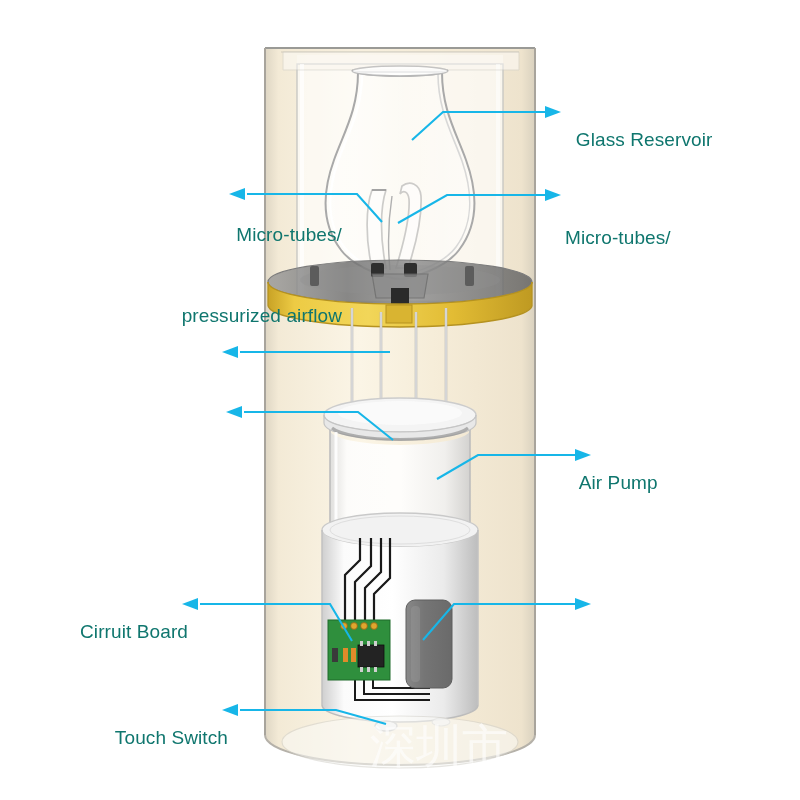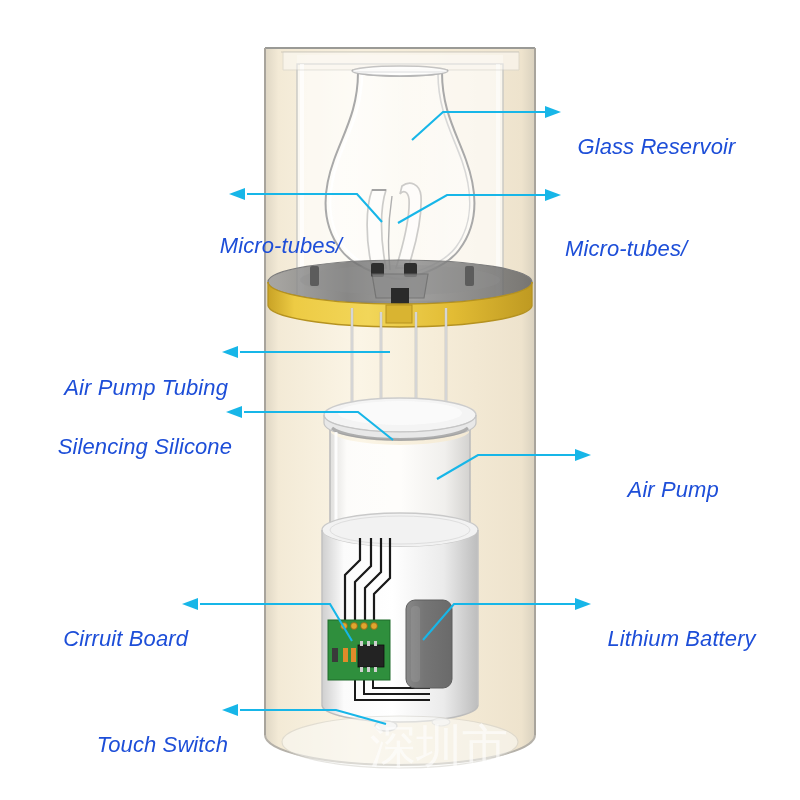--- a/index.html
+++ b/index.html
@@ -6,26 +6,25 @@
   body{
     width:800px;height:800px;
     background:#ffffff;
     font-family:"Liberation Sans","DejaVu Sans",sans-serif;
     overflow:hidden;
     position:relative;
   }
   #stage{position:absolute;inset:0;width:800px;height:800px;}
   .lbl{
     position:absolute;
-    font-size:22px;
-    color:#1d4ed8;
+    font-size:19px;
+    color:#0f766e;
     line-height:1.42;
     white-space:pre;
     letter-spacing:.1px;
-    font-style:italic;
   }
   .lbl.r{text-align:right;}
   .lbl.l{text-align:left;}
   svg{position:absolute;top:0;left:0;}
 </style>
 </head>
 <body>
 
 <div id="stage">
 
@@ -276,47 +275,39 @@
     <polygon points="226,412 242,406 242,418"></polygon>
     <polygon points="591,455 575,449 575,461"></polygon>
     <polygon points="182,604 198,598 198,610"></polygon>
     <polygon points="591,604 575,598 575,610"></polygon>
     <polygon points="222,710 238,704 238,716"></polygon>
   </g>
 </svg>
 
 <div class="lbl r" style="right:458px;top:168px;">
   <div>Micro-tubes/</div>
-</div>
-
-<div class="lbl r" style="right:572px;top:341px;">
-  <span>Air Pump Tubing</span>
-</div>
-
-<div class="lbl r" style="right:568px;top:400px;">
-  <span>Silencing Silicone</span>
-</div>
+  <div>pressurized airflow</div>
+</div>
+
+
 
 <div class="lbl r" style="right:572px;top:698px;">
   <span>Touch Switch</span>
 </div>
 
 <div class="lbl r" style="right:612px;top:592px;">
   <span>Cirruit Board</span>
 </div>
 
 <div class="lbl l" style="left:565px;top:100px;">
   <span>Glass Reservoir</span>
 </div>
 
 <div class="lbl l" style="left:565px;top:171px;">
   <div>Micro-tubes/</div>
 </div>
 
-<div class="lbl l" style="left:616px;top:443px;">
+<div class="lbl l" style="left:569px;top:443px;">
   <span>Air Pump</span>
 </div>
 
-<div class="lbl l" style="left:595px;top:592px;">
-  <span>Lithium Battery</span>
-</div>
 
 </div>
 
 </body></html>

